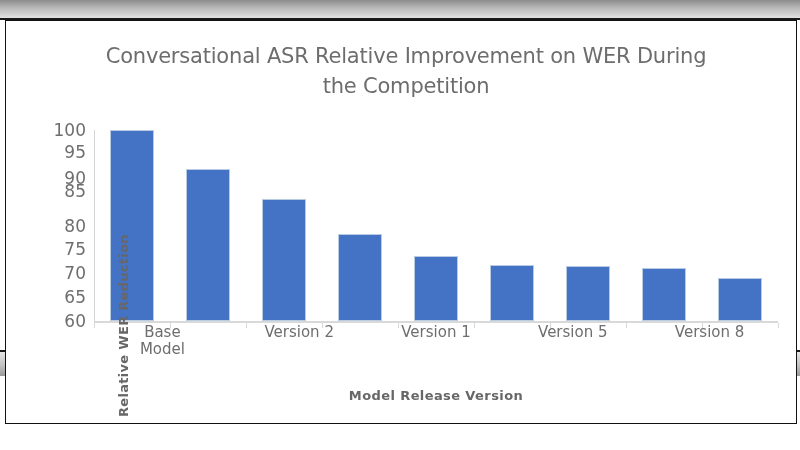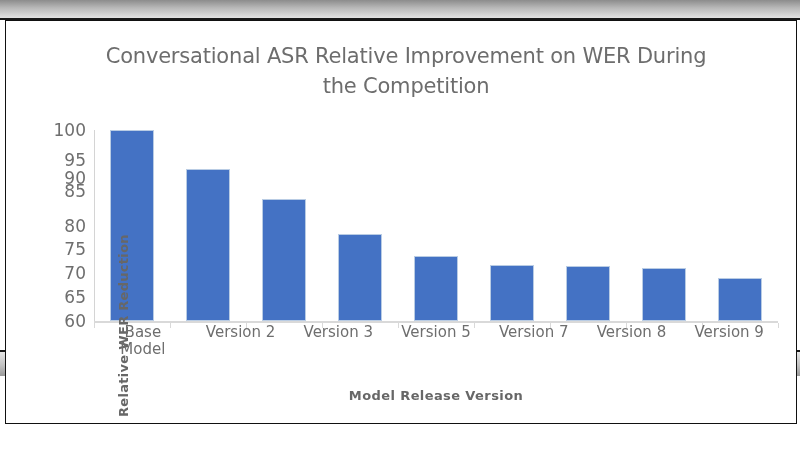--- a/index.html
+++ b/index.html
@@ -203,21 +203,21 @@
     <div id="chart-title">
       <div>Conversational ASR Relative Improvement on WER During</div>
       <div>the Competition</div>
     </div>
 
     <div id="plot">
       <div id="y-axis-line"></div>
       <div id="x-axis-line"></div>
       <div id="ytick-layer">
           <div class="ytick" style="top: 4px;">100</div>
-          <div class="ytick" style="top: 34px;">95</div>
+          <div class="ytick" style="top: 26px;">95</div>
           <div class="ytick" style="top: 51.75px;">90</div>
           <div class="ytick" style="top: 65px;">85</div>
           <div class="ytick" style="top: 99.5px;">80</div>
           <div class="ytick" style="top: 123.375px;">75</div>
           <div class="ytick" style="top: 147.25px;">70</div>
           <div class="ytick" style="top: 171.125px;">65</div>
           <div class="ytick" style="top: 195px;">60</div>
         </div>
       <div id="xtick-layer">
           <div class="xtick" style="left: 0px;"></div>
@@ -260,22 +260,20 @@
             <div class="bar" title="Version 9: 69" style="background: rgb(68, 114, 196); border-color: rgb(185, 204, 228); height: 42.975px;"></div>
           </div>
         </div>
       <div id="y-axis-title">Relative WER Reduction</div>
     </div>
 
     <div id="x-labels">
         <div class="x-label">Base
 Model</div>
         <div class="x-label">Version 2</div>
-        <div class="x-label">Version 3</div>
+        <div class="x-label">Version 1</div>
         <div class="x-label">Version 5</div>
-        <div class="x-label">Version 7</div>
         <div class="x-label">Version 8</div>
-        <div class="x-label">Version 9</div>
       </div>
     <div id="x-axis-title">Model Release Version</div>
 
   </div>
 </div>
 
 </body></html>

